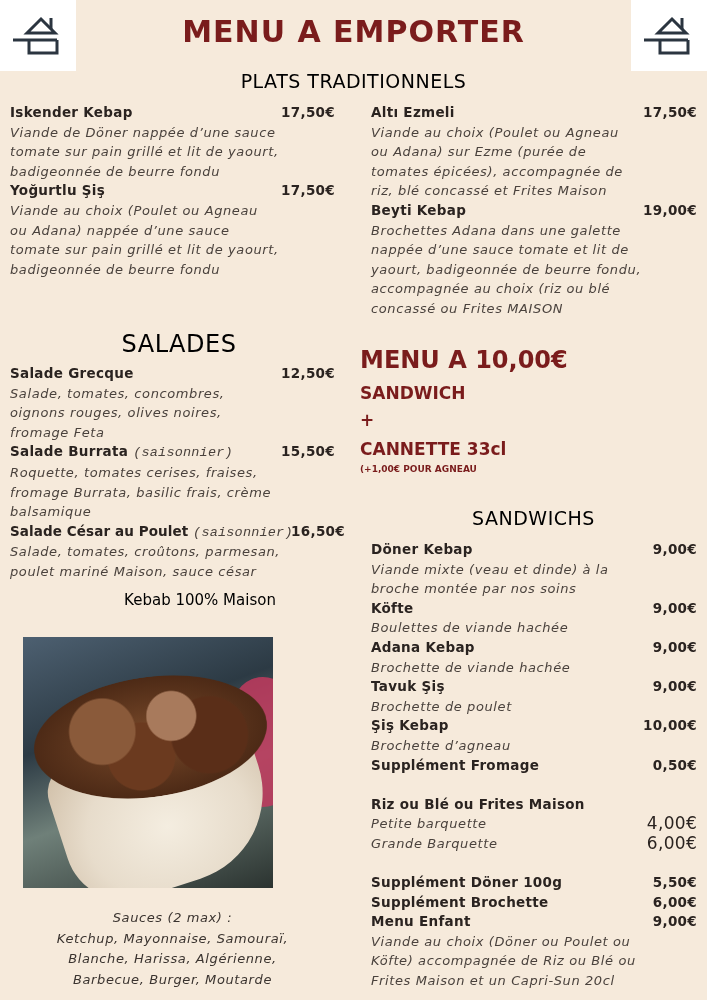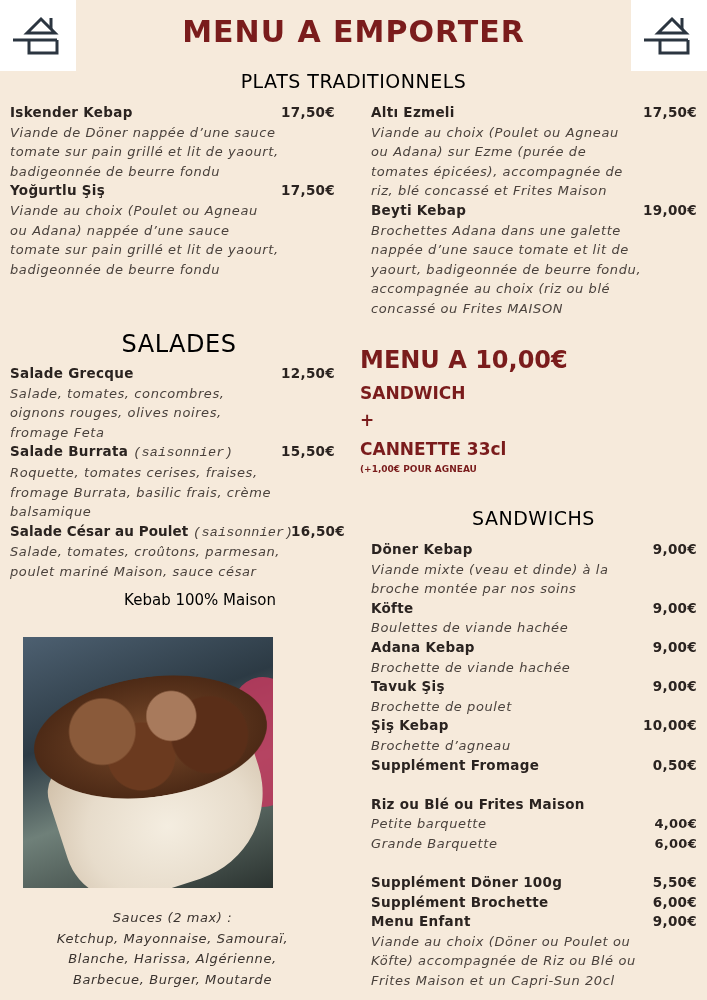--- a/index.html
+++ b/index.html
@@ -47,21 +47,21 @@
     position: absolute; right: 0; top: 0;
     font-weight: bold; font-size: 13.5px; line-height: 19.6px; color: #2a2320;
     letter-spacing: 0.3px;
   }
   .item .desc {
     font-style: italic; font-size: 13px; line-height: 19.6px; color: #4a423d;
     letter-spacing: 0.6px; white-space: pre-line;
   }
   .subrow { position: relative; font-size: 13px; line-height: 19.6px; }
   .subrow .label { font-style: italic; color: #4a423d; letter-spacing: 0.6px; }
-  .subrow .price { position: absolute; right: 0; top: 0; font-weight: bold; font-size: 13px; color: #2a2320; }
+  .subrow .price { position: absolute; right: 0; top: 0; font-weight: normal; font-size: 17px; color: #2a2320; }
   .gap { height: 19.6px; }
 
   .promo { position: absolute; left: 360px; width: 347px; text-align: left; color: #7a1c1c; font-weight: bold; }
 
   .photo {
     position: absolute; left: 23px; top: 637px; width: 250px; height: 251px;
     overflow: hidden;
     background: linear-gradient(160deg, #4d6071 0%, #2c3a44 35%, #6f8079 60%, #2b3330 100%);
   }
   .photo .pink { position: absolute; right: -20px; top: 40px; width: 60px; height: 130px; border-radius: 30px; background: #c2395e; opacity: .85; }

